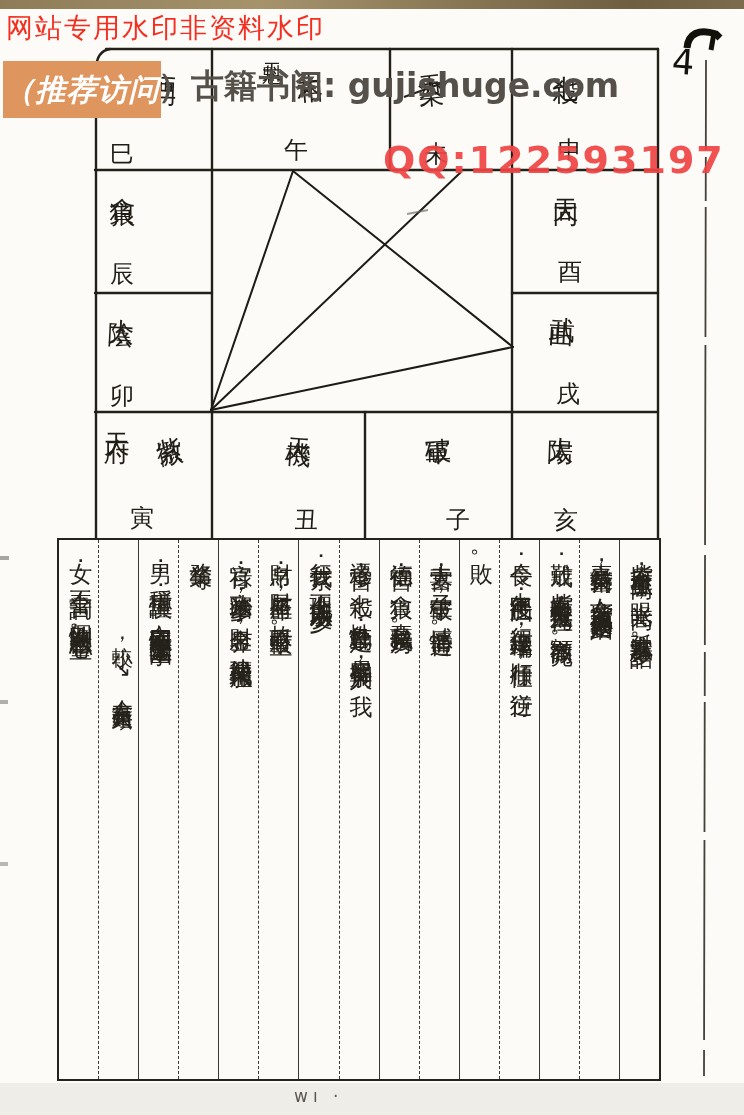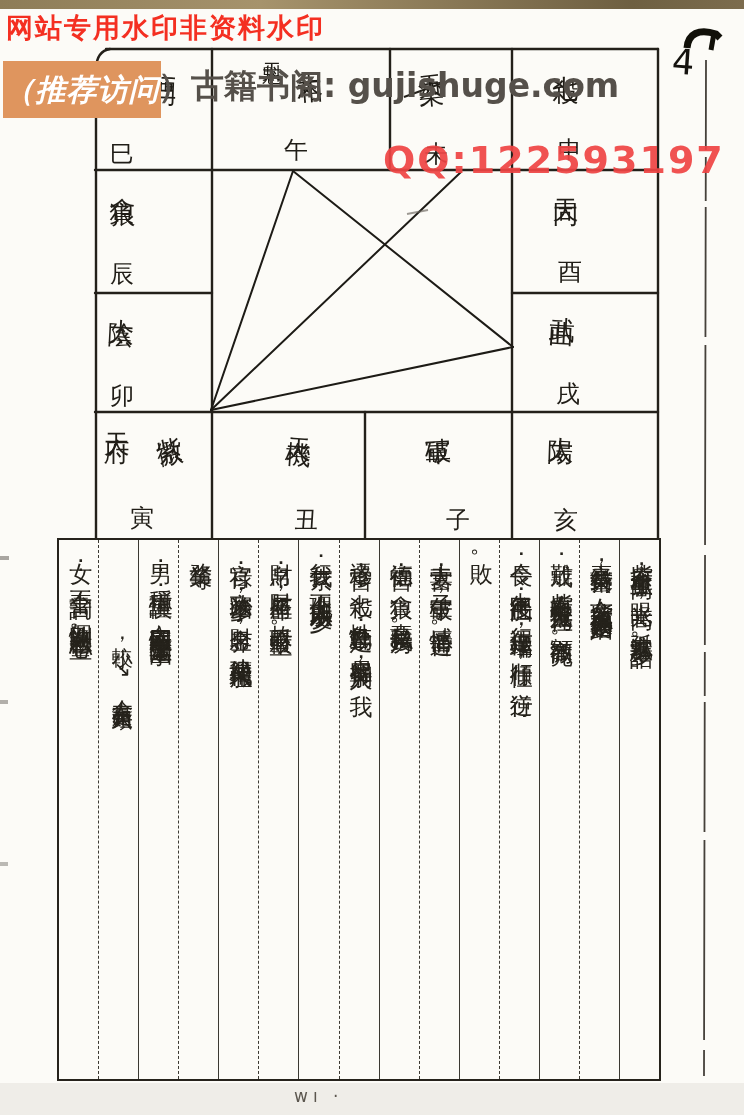--- a/index.html
+++ b/index.html
@@ -6,21 +6,21 @@
   #board{
     position:relative;width:744px;height:1115px;overflow:hidden;
     background:#fcfbf7;
     font-family:"DejaVu Sans","Liberation Sans",sans-serif;
     color:#24211b;
   }
   
   .top-bar{position:absolute;left:0;top:0;width:744px;height:9px;
     background:linear-gradient(90deg,#8d7c57,#a6936c 35%,#6e5f41 85%,#7c6c4e);}
   
-  .wm-top{position:absolute;left:6px;top:10px;font-size:27px;font-weight:bold;
+  .wm-top{position:absolute;left:6px;top:10px;font-size:27px;font-weight:normal;
     color:#f42f21;letter-spacing:2px;white-space:nowrap;}
   .wm-badge{position:absolute;left:3px;top:61px;width:158px;height:57px;
     background:#df955e;color:#ffffff;font-size:30px;font-weight:bold;
     line-height:57px;text-align:center;letter-spacing:1px;font-style:italic;}
   .wm-site{position:absolute;left:158px;top:64px;font-size:33px;font-weight:bold;
     color:#55504a;letter-spacing:0px;white-space:nowrap;}
   .wm-qq{position:absolute;left:383px;top:138px;font-size:38px;font-weight:bold;
     color:#ef4444;letter-spacing:2px;white-space:nowrap;opacity:.92;}
   .page-num{position:absolute;left:672px;top:42px;font-size:35px;color:#15130f;
     transform:rotate(4deg);}

